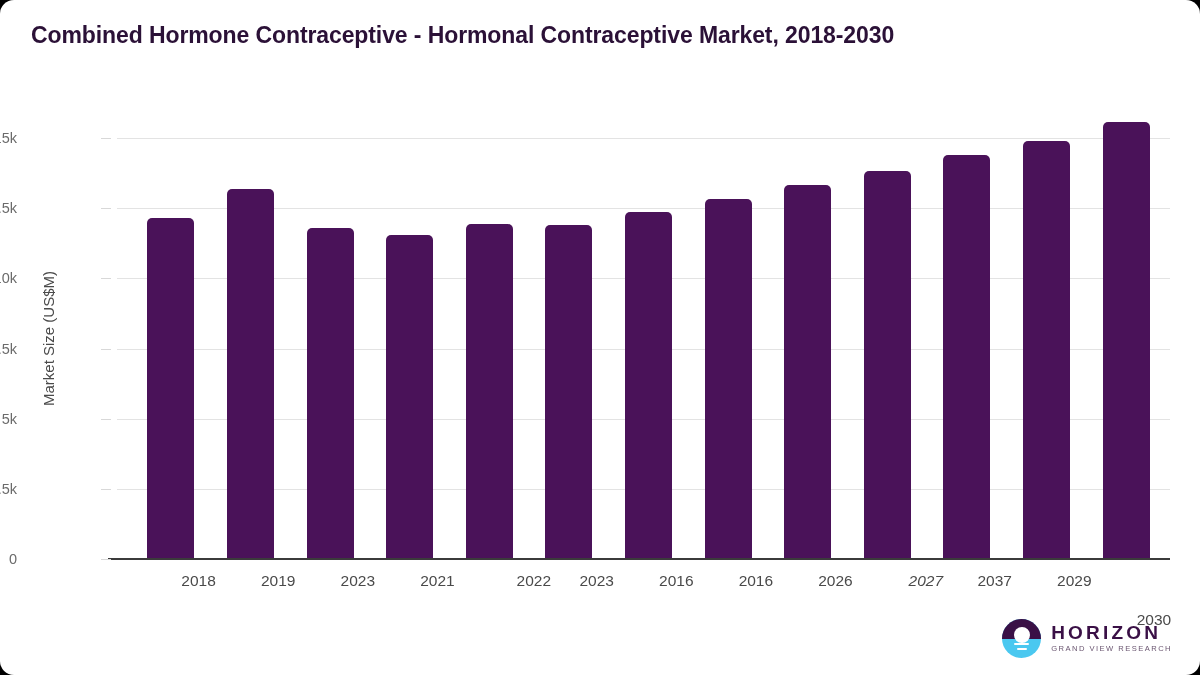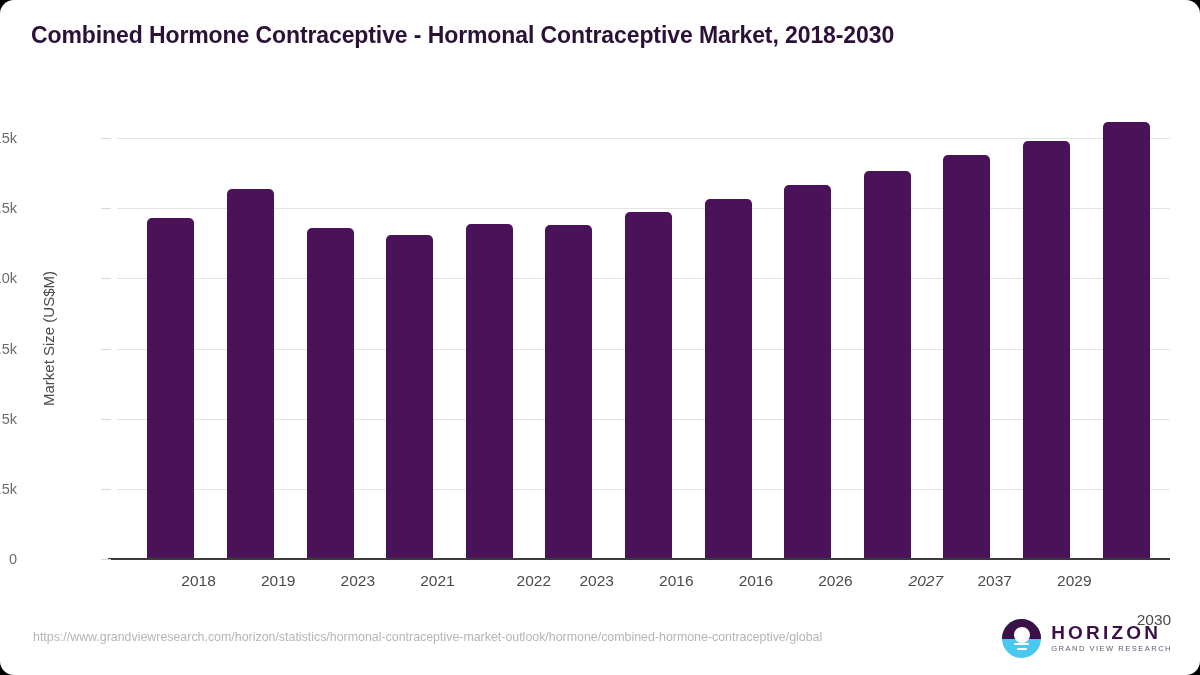--- a/index.html
+++ b/index.html
@@ -251,21 +251,20 @@
         <div class="xtick-label" style="left: 683.115px;">2016</div>
         <div class="xtick-label" style="left: 762.731px;">2026</div>
         <div class="xtick-label" style="left: 853px; font-style: italic;">2027</div>
         <div class="xtick-label" style="left: 921.962px;">2037</div>
         <div class="xtick-label" style="left: 1001.58px;">2029</div>
         <div class="xtick-label" style="left: 1081.19px; margin-top: 39px;">2030</div>
       </div>
 
   </div>
 
-  <div class="footer-url">https://www.grandviewresearch.com/horizon/statistics/hormonal-contraceptive-market-outlook/hormone/combined-hormone-contraceptive/global</div>
 
   <div class="logo">
     <div class="logo-mark">
       <div class="top-half"></div>
       <div class="sun"></div>
       <div class="ray1"></div>
       <div class="ray2"></div>
     </div>
     <div class="logo-text">
       <div class="logo-word">HORIZON</div>

